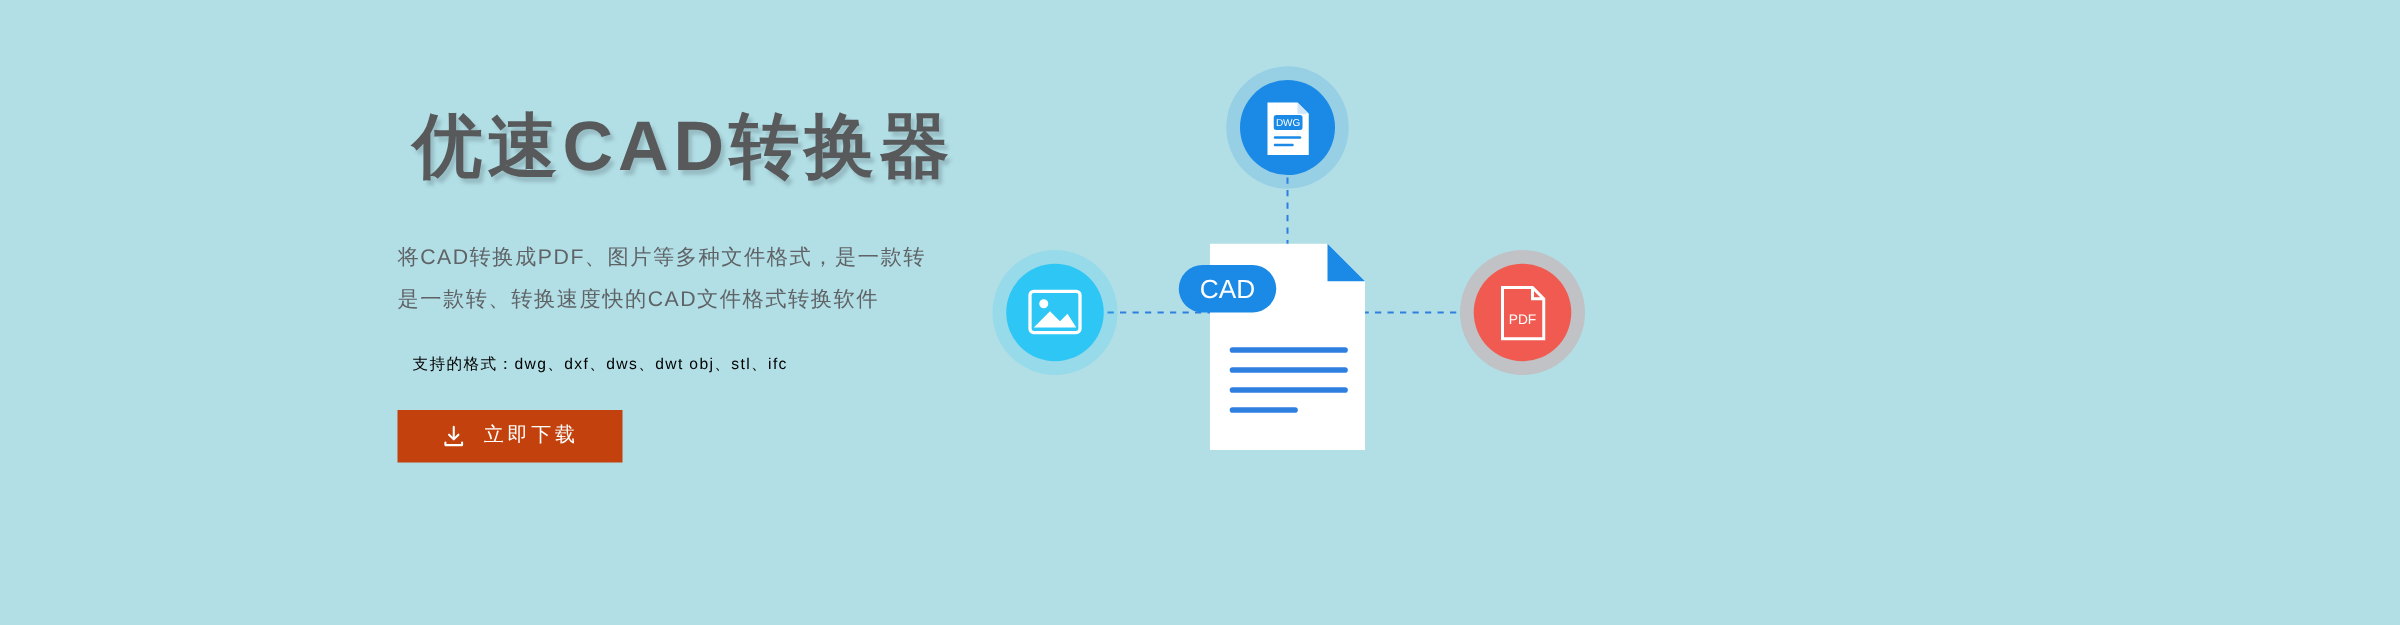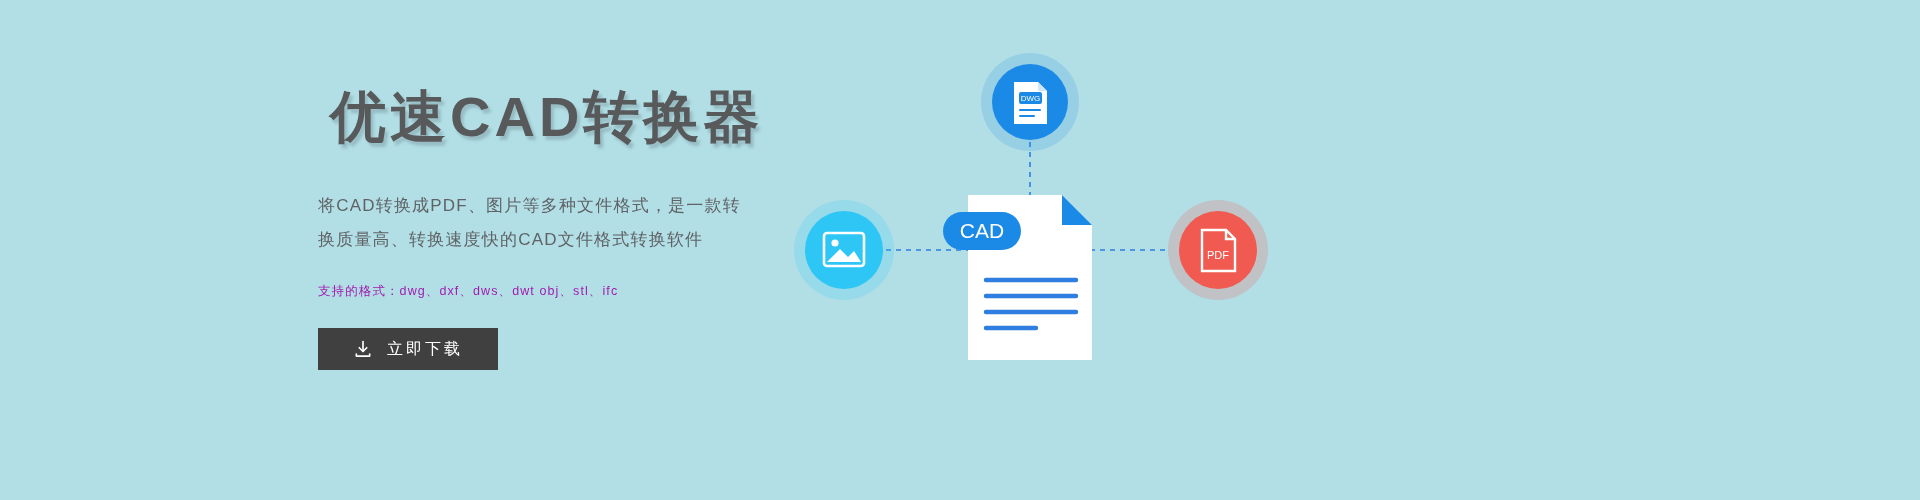--- a/index.html
+++ b/index.html
@@ -34,31 +34,31 @@
     margin:0;
     margin-top:42px;
     font-size:17px;
     color:#5f6366;
     line-height:2.0;
     letter-spacing:1.2px;
     white-space:nowrap;
   }
   .desc div{white-space:nowrap;}
   .formats{
-    margin:0;
+    margin:12px;
     margin-top:26px;
     font-size:12.5px;
-    color:#a21caf;
+    color:#000000;
     letter-spacing:1.1px;
     white-space:nowrap;
   }
   .dl-btn{
     margin-top:28px;
     width:180px;height:42px;
-    background:#404040;
+    background:#c2410c;
     border:none;
     display:flex;
     align-items:center;
     justify-content:center;
     gap:14px;
     cursor:pointer;
     padding:0;
   }
   .dl-btn .dl-ico{
     width:20px;height:20px;
@@ -84,21 +84,21 @@
 <body>
 
 <div class="banner">
 
   <div class="copy">
 
     <h1 class="title">优速CAD转换器</h1>
 
     <div class="desc">
       <div>将CAD转换成PDF、图片等多种文件格式，是一款转</div>
-      <div>换质量高、转换速度快的CAD文件格式转换软件</div>
+      <div>是一款转、转换速度快的CAD文件格式转换软件</div>
     </div>
 
     <div class="formats">支持的格式：dwg、dxf、dws、dwt obj、stl、ifc</div>
 
     <button class="dl-btn">
       <span class="dl-ico">
         <svg viewBox="0 0 24 24" width="20" height="20" fill="none" stroke="#ffffff" stroke-width="2" stroke-linecap="round" stroke-linejoin="round">
           <path d="M12 3v11"></path>
           <path d="M7.5 10.5L12 15l4.5-4.5"></path>
           <path d="M4 18v2.5h16V18"></path>

